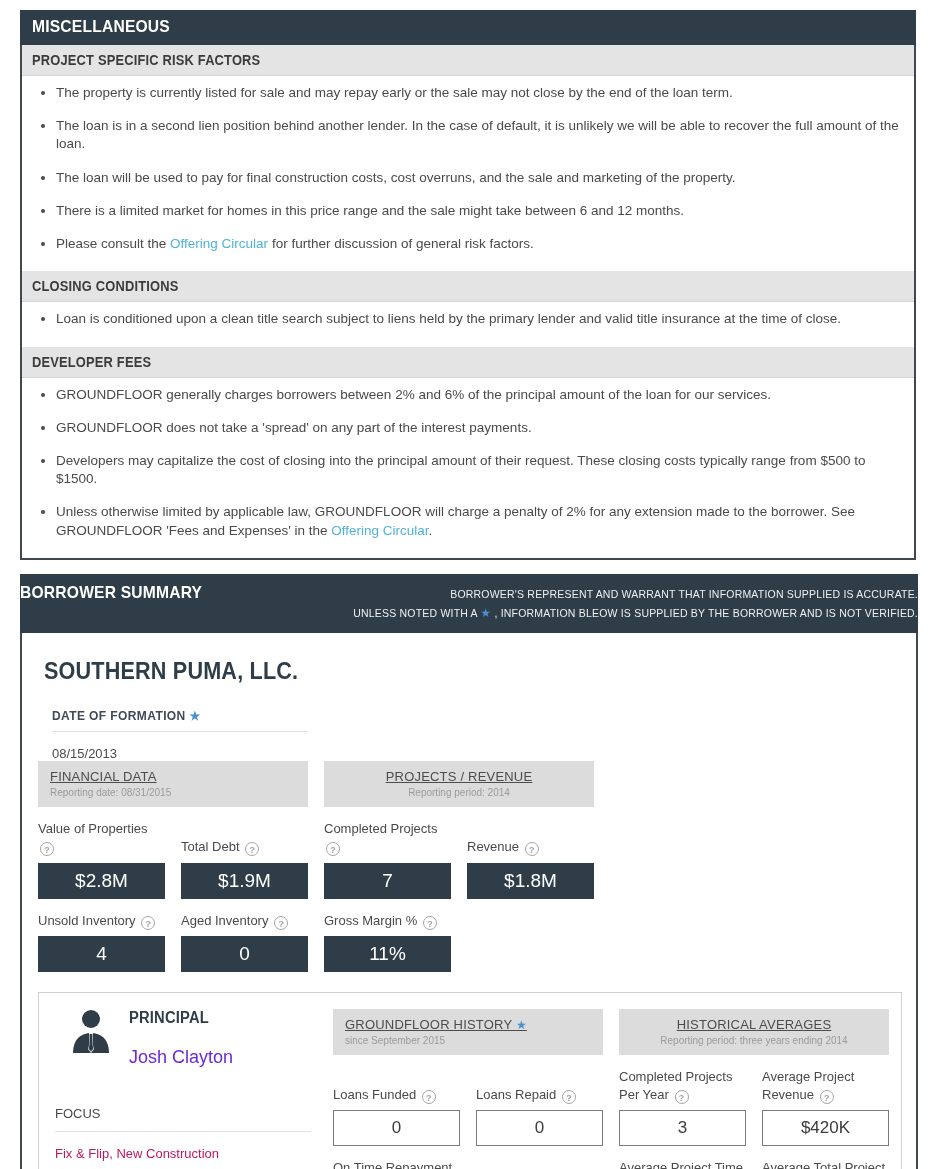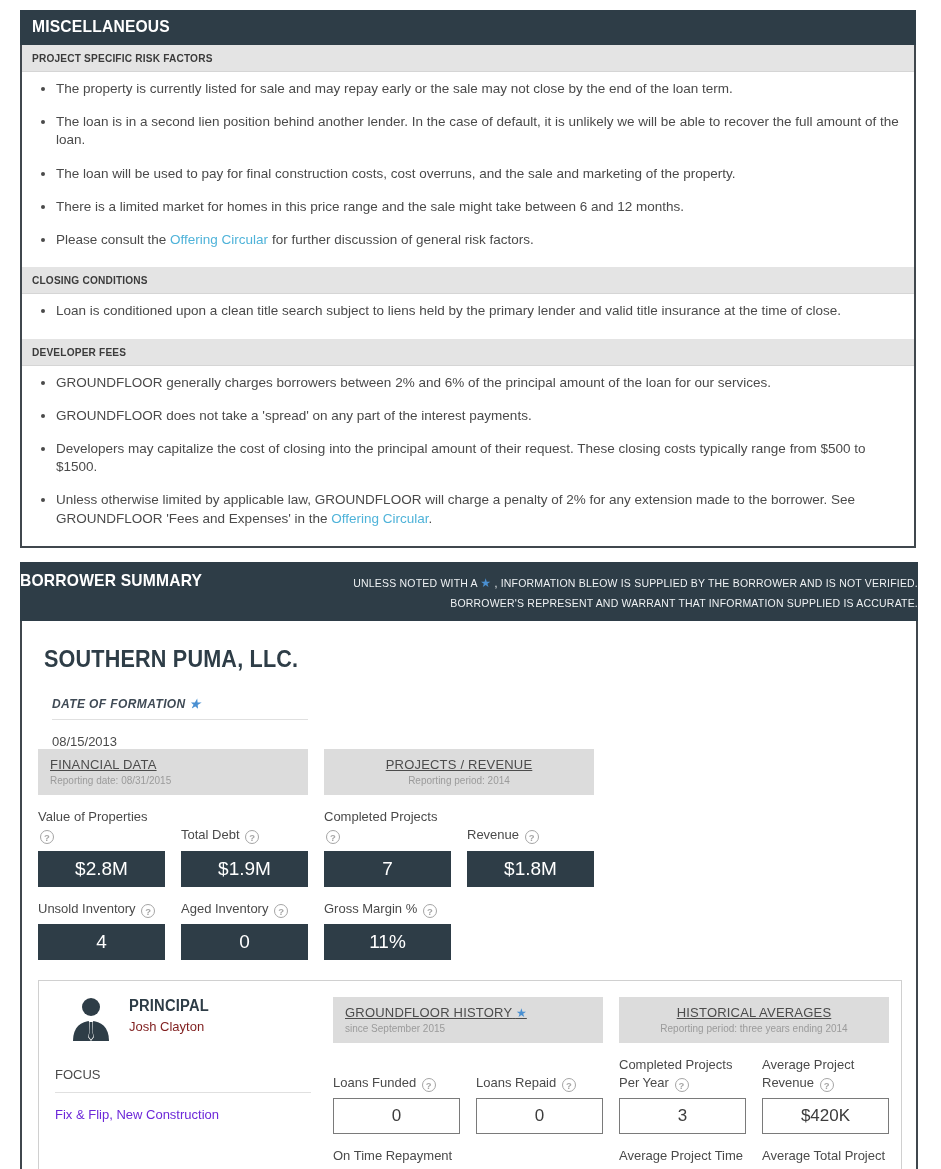--- a/index.html
+++ b/index.html
@@ -33,21 +33,21 @@
     border: 2px solid #40474d;
     border-top: none;
   }
 
   
   .misc { margin-top: 10px; }
   .subheader {
     background: #e4e4e4;
     border-bottom: 1px solid #d5d5d5;
     color: #3b3b3b;
-    font-size: 11px;
+    font-size: 14px;
     font-weight: bold;
     letter-spacing: 0.2px;
     padding: 7px 10px;
     transform-origin: left center;
   }
   .subheader span { display: inline-block; transform: scaleX(0.92); transform-origin: left center; }
   .misc ul { list-style: disc; margin: 8px 14px 18px 34px; }
   .misc li { font-size: 13.5px; margin-bottom: 15px; color: #4a4a4a; line-height: 1.35; }
   .misc li:last-child { margin-bottom: 12px; }
   .link { color: #4fb3d9; text-decoration: none; cursor: pointer; }
@@ -63,21 +63,20 @@
   .left-col { width: 296px; padding-top: 2px; }
   .company-name {
     color: #2e3d47; font-size: 24px; font-weight: bold; letter-spacing: 0.2px;
     transform: scaleX(0.9); transform-origin: left center; margin: 6px 0 24px 6px;
     white-space: nowrap;
   }
   .field-label {
     font-size: 12px; font-weight: bold; color: #3f4a55; letter-spacing: 0.4px;
     margin-left: 14px; padding-bottom: 8px; border-bottom: 1px solid #e0e0e0;
     width: 256px;
-    font-style: italic;
   }
   .field-value { font-size: 13px; color: #4a4a4a; margin: 14px 0 0 14px; }
 
   .metrics-grid {
     display: grid;
     grid-template-columns: 127px 127px 127px 127px;
     column-gap: 16px;
     row-gap: 13px;
     align-items: stretch;
   }
@@ -109,26 +108,26 @@
     padding: 16px 12px 18px 16px;
     display: flex;
   }
   .principal-left { width: 280px; }
   .principal-id { display: flex; align-items: flex-start; margin-left: 16px; }
   .avatar { width: 40px; height: 44px; margin-right: 18px; flex: none; }
   .principal-title {
     color: #2e3d47; font-size: 16px; font-weight: bold; letter-spacing: 0.2px;
     transform: scaleX(0.92); transform-origin: left center;
   }
-  .principal-name { font-size: 13px; color: #7f1d1d; margin-top: 4px; }
+  .principal-name { font-size: 18px; color: #6d28d9; margin-top: 20px; }
   .focus-label {
-    font-size: 13px; color: #4a4a4a; margin: 26px 0 0 0;
+    font-size: 13px; color: #4a4a4a; margin: 38px 0 0 0;
     padding-bottom: 10px; border-bottom: 1px solid #e0e0e0; width: 256px;
   }
-  .focus-value { font-size: 13px; color: #6d28d9; margin-top: 14px; }
+  .focus-value { font-size: 13px; color: #be185d; margin-top: 14px; }
 </style>
 </head>
 <body>
 
 <div class="page">
 
   <section class="panel misc">
     <header class="panel-header">
       <h1>MISCELLANEOUS</h1>
     </header>
@@ -162,22 +161,22 @@
         </ul>
       </div>
 
     </div>
   </section>
 
   <section class="panel borrower">
     <header class="panel-header borrower-header">
       <h1>BORROWER SUMMARY</h1>
       <div class="header-note">
+        <div>BORROWER'S REPRESENT AND WARRANT THAT INFORMATION SUPPLIED IS ACCURATE.</div>
         <div><span>UNLESS NOTED WITH A </span><span class="star">★</span><span> , INFORMATION BLEOW IS SUPPLIED BY THE BORROWER AND IS NOT VERIFIED.</span></div>
-        <div>BORROWER'S REPRESENT AND WARRANT THAT INFORMATION SUPPLIED IS ACCURATE.</div>
       </div>
     </header>
 
     <div class="panel-body borrower-body">
 
       <div class="top-row">
         <div class="left-col">
           <h2 class="company-name">SOUTHERN PUMA, LLC.</h2>
           <div class="field-label"><span>DATE OF FORMATION</span> <span class="star">★</span></div>
           <div class="field-value">08/15/2013</div>

